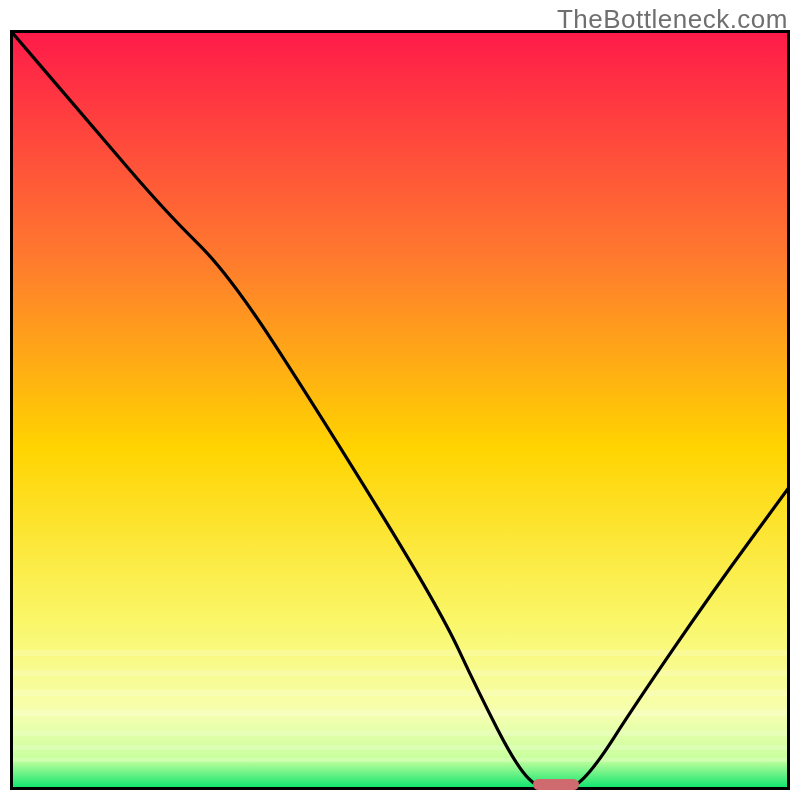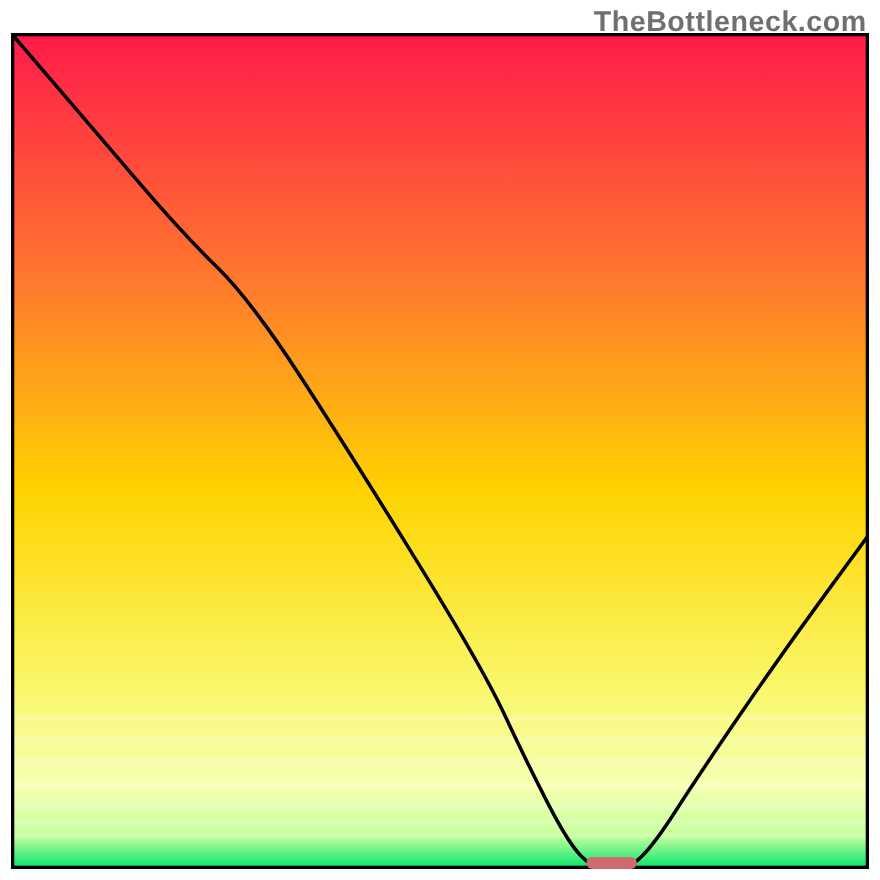--- a/index.html
+++ b/index.html
@@ -14,21 +14,21 @@
   .stage {
     position: relative;
     width: 800px;
     height: 800px;
   }
   .watermark {
     position: absolute;
     top: 4px;
     right: 12px;
     font-size: 26px;
-    font-weight: 700;
+    font-weight: 400;
     color: #6f6f6f;
     letter-spacing: 0.5px;
     z-index: 100;
   }
   .plot {
     position: absolute;
     left: 10px;
     top: 30px;
     width: 780px;
     height: 760px;

